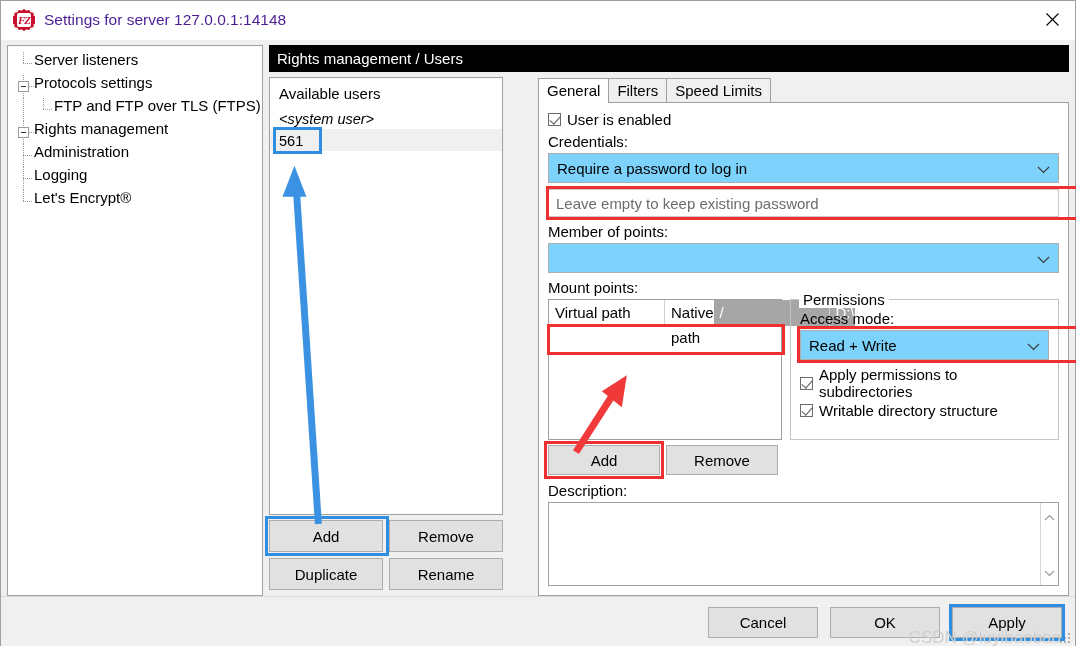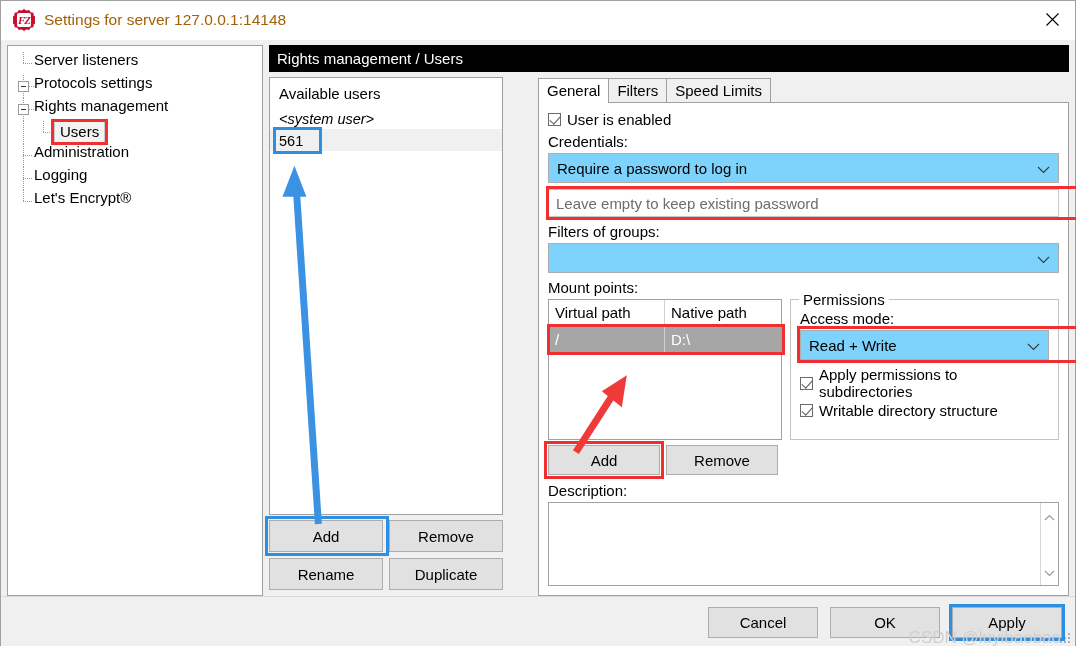--- a/index.html
+++ b/index.html
@@ -43,21 +43,21 @@
     background:#ffffff;border-radius:2px;
   }
   .fz-icon .fz{
     position:absolute;left:0;top:0;width:22px;height:22px;
     display:flex;align-items:center;justify-content:center;
     font-size:11px;font-weight:bold;font-style:italic;color:#c8102e;
     font-family:"Liberation Serif",serif;
     letter-spacing:-1px;
   }
   .title-text{
-    font-size:15.5px;color:#a16207;white-space:nowrap;
+    font-size:15.5px;color:#4c1d95;white-space:nowrap;
   }
   .close-btn{
     position:absolute;right:0;top:0;width:46px;height:37px;
     display:flex;align-items:center;justify-content:center;
     cursor:pointer;
   }
   .close-btn svg{display:block;}
 
   
   .content{
@@ -173,21 +173,21 @@
   }
   .combo .chev{margin-left:auto;}
   .textinput{
     height:28px;border:1px solid #c8c8c8;background:#fff;box-sizing:border-box;
     display:flex;align-items:center;padding:0 7px;font-size:15px;color:#6d6d6d;
     margin-bottom:6px;
   }
   .mount-row{display:flex;gap:8px;margin-bottom:0;}
   .mount-table{
     width:234px;flex:0 0 234px;border:1px solid #a0a0a0;background:#fff;
-    box-sizing:border-box;height:141px;display:flex;flex-direction:column;
+    box-sizing:border-box;height:141px;display:flex;
     position:relative;
   }
   .mt-head{display:flex;height:26px;flex:0 0 26px;border-bottom:1px solid #d0d0d0;}
   .mt-head div{
     font-size:15px;line-height:25px;padding-left:6px;box-sizing:border-box;
   }
   .mt-head .c1{width:116px;flex:0 0 116px;border-right:1px solid #d0d0d0;}
   .mt-head .c2{flex:1 1 auto;}
   .mt-row{display:flex;height:26px;flex:0 0 26px;background:#a6a6a6;color:#fff;}
   .mt-row div{font-size:15px;line-height:25px;padding-left:6px;box-sizing:border-box;}
@@ -269,42 +269,41 @@
 
         <div class="tree-item">
           <div class="tw">
               <div class="vline"></div>
               <div class="box"></div>
               <div class="hline" style="left:15px;width:5px;"></div>
             </div>
           <span class="tree-label">Protocols settings</span>
         </div>
 
+        <div class="tree-item">
+          <div class="tw">
+              <div class="vline"></div>
+            </div>
+          <div class="tw">
+              <div class="vline half-top"></div>
+              <div class="hline"></div>
+            </div>
+          <span class="tree-label">FTP and FTP over TLS (FTPS)</span>
+        </div>
 
         <div class="tree-item">
           <div class="tw">
               <div class="vline"></div>
               <div class="box"></div>
               <div class="hline" style="left:15px;width:5px;"></div>
             </div>
           <span class="tree-label">Rights management</span>
         </div>
 
 
-        <div class="tree-item" style="position:relative;">
-          <div class="tw">
-              <div class="vline"></div>
-            </div>
-          <div class="tw">
-              <div class="vline half-top"></div>
-              <div class="hline"></div>
-            </div>
-          <span class="tree-label sel-box">Users</span>
-          <div class="ann-red" style="left:37px;top:-2px;width:57px;height:26px;"></div>
-        </div>
 
         <div class="tree-item">
           <div class="tw">
               <div class="vline"></div>
               <div class="hline"></div>
             </div>
           <span class="tree-label">Administration</span>
         </div>
 
         <div class="tree-item">
@@ -334,22 +333,22 @@
             <div class="ann-blue" style="left:3px;top:-2px;width:49px;height:27px;"></div>
           </div>
         </div>
         <div class="users-btns">
           <div class="brow">
             <div class="btn">Add</div>
             <div class="btn">Remove</div>
             <div class="ann-blue" style="left:-4px;top:-4px;width:124px;height:40px;"></div>
           </div>
           <div class="brow">
+            <div class="btn">Duplicate</div>
             <div class="btn">Rename</div>
-            <div class="btn">Duplicate</div>
           </div>
         </div>
       </div>
 
       <div class="right-pane">
         <div class="tabs-wrap">
           <div class="tabstrip">
             <div class="tab active">General</div>
             <div class="tab">Filters</div>
             <div class="tab">Speed Limits</div>
@@ -372,21 +371,21 @@
               </span>
             </div>
 
             <div style="position:relative;">
               <div class="textinput">
                 <span>Leave empty to keep existing password</span>
               </div>
               <div class="ann-red" style="left:-2px;top:-3px;width:551px;height:34px;"></div>
             </div>
 
-            <span class="lbl">Filters of groups:</span>
+            <span class="lbl">Member of points:</span>
             <div class="combo">
               <span></span>
               <span class="chev">
                 <svg width="13" height="8" viewBox="0 0 13 8">
                     <path d="M1 1 L6.5 6.5 L12 1" stroke="#3a3a3a" stroke-width="1.1" fill="none"></path>
                   </svg>
               </span>
             </div>
 
             <span class="lbl">Mount points:</span>

